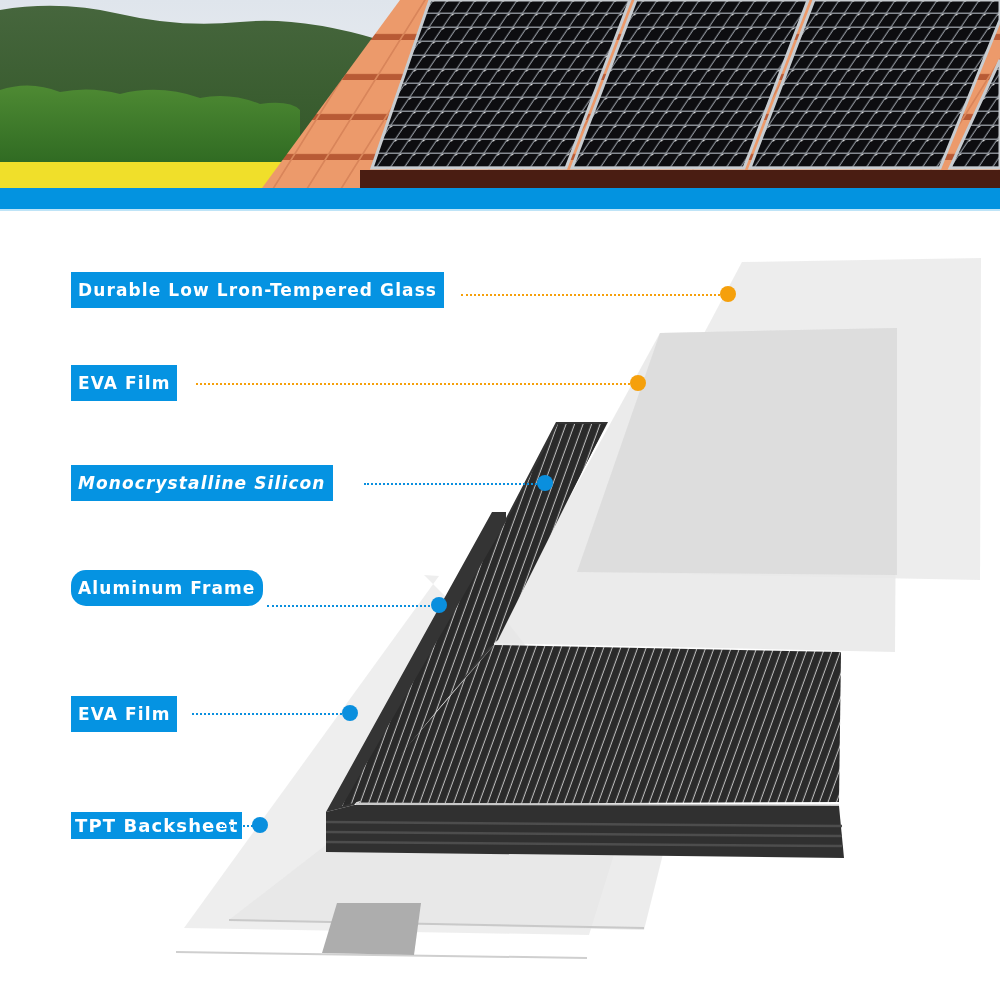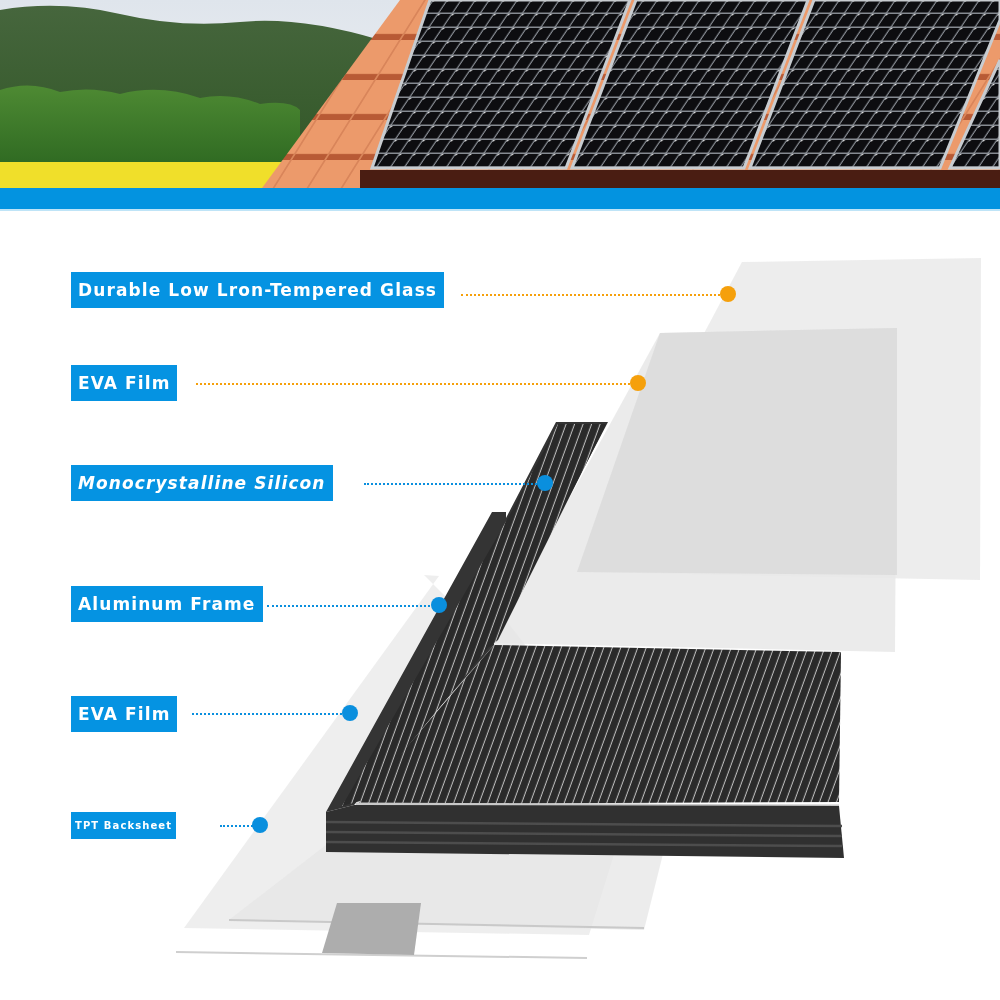--- a/index.html
+++ b/index.html
@@ -21,21 +21,21 @@
     background: #0593e2;
     color: #ffffff;
     font-weight: bold;
     font-size: 17px;
     letter-spacing: 1.1px;
     line-height: 36px;
     height: 36px;
     padding: 0 7px;
     white-space: nowrap;
   }
-  .label.sm { font-size: 10px; height: 27px; line-height: 27px; padding: 0 4px; }
+  .label.sm { font-size: 18px; height: 27px; line-height: 27px; padding: 0 4px; }
 
   .leader { position: absolute; height: 0; border-top: 2px dotted; }
   .dot { position: absolute; width: 16px; height: 16px; border-radius: 50%; }
 </style>
 </head>
 <body>
 
 <div class="hero">
   <svg width="1000" height="188" viewBox="0 0 1000 188">
     <defs>
@@ -127,21 +127,21 @@
   <div class="dot" style="left:696px; top:75px; background:#f5a00c;"></div>
 
   <div class="label" style="left:47px; top:154px;">EVA Film</div>
   <div class="leader" style="left:172px; top:172px; width:438px; border-color:#f5a00c;"></div>
   <div class="dot" style="left:606px; top:164px; background:#f5a00c;"></div>
 
   <div class="label" style="left:47px; top:254px;font-style:italic;">Monocrystalline Silicon</div>
   <div class="leader" style="left:340px; top:272px; width:176px; border-color:#0a8fde;"></div>
   <div class="dot" style="left:513px; top:264px; background:#0a8fde;"></div>
 
-  <div class="label" style="left:47px; top:375px;">Aluminum Frame</div>
+  <div class="label" style="left:47px; top:359px;border-radius:15px;">Aluminum Frame</div>
   <div class="leader" style="left:243px; top:394px; width:167px; border-color:#0a8fde;"></div>
   <div class="dot" style="left:407px; top:386px; background:#0a8fde;"></div>
 
   <div class="label" style="left:47px; top:485px;">EVA Film</div>
   <div class="leader" style="left:168px; top:502px; width:154px; border-color:#0a8fde;"></div>
   <div class="dot" style="left:318px; top:494px; background:#0a8fde;"></div>
 
   <div class="label sm" style="left:47px; top:601px;">TPT Backsheet</div>
   <div class="leader" style="left:196px; top:614px; width:36px; border-color:#0a8fde;"></div>
   <div class="dot" style="left:228px; top:606px; background:#0a8fde;"></div>

